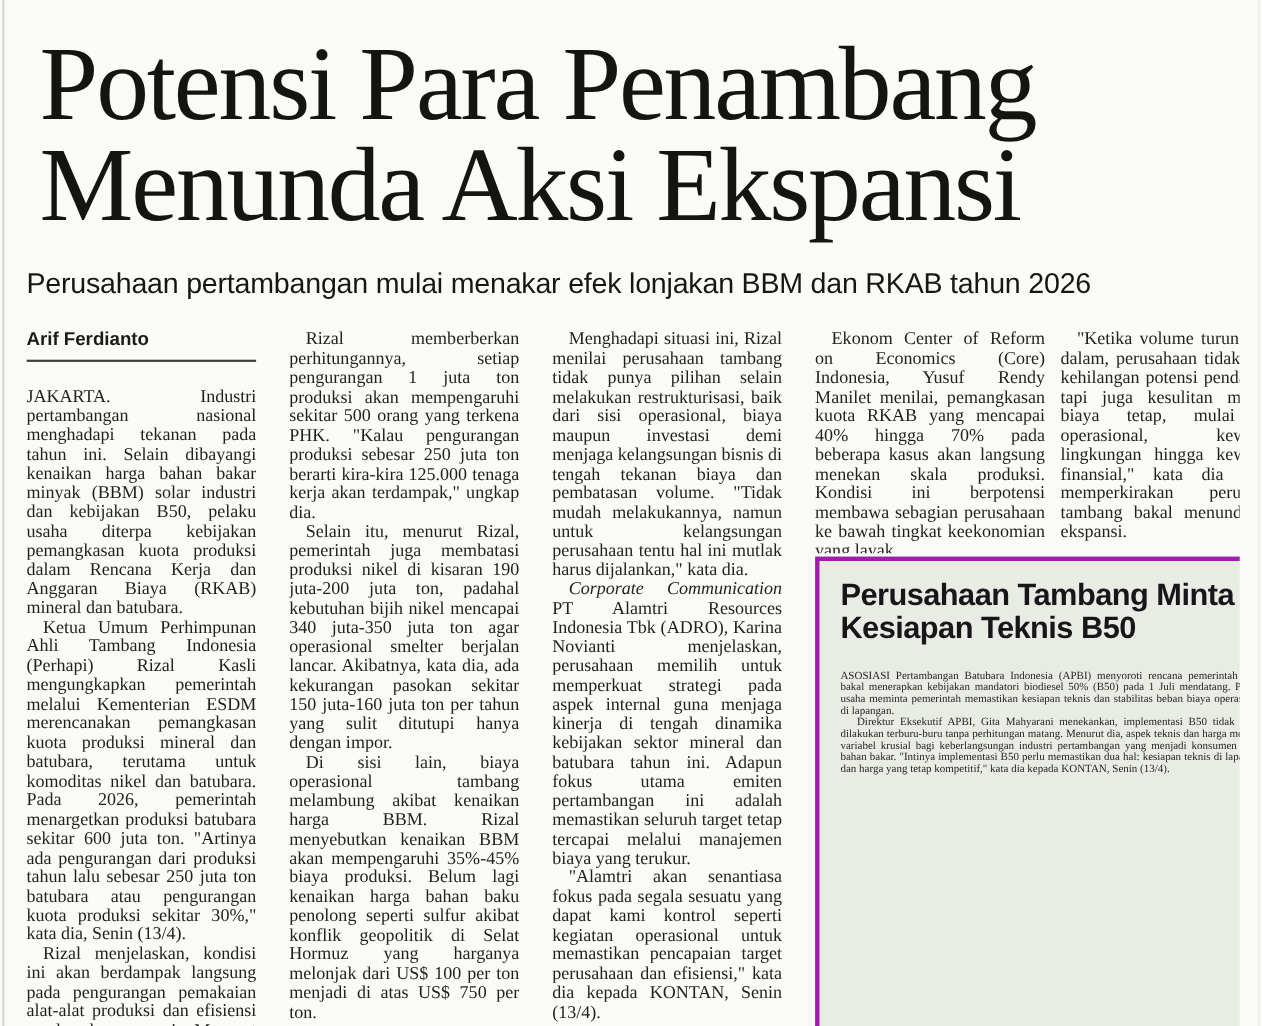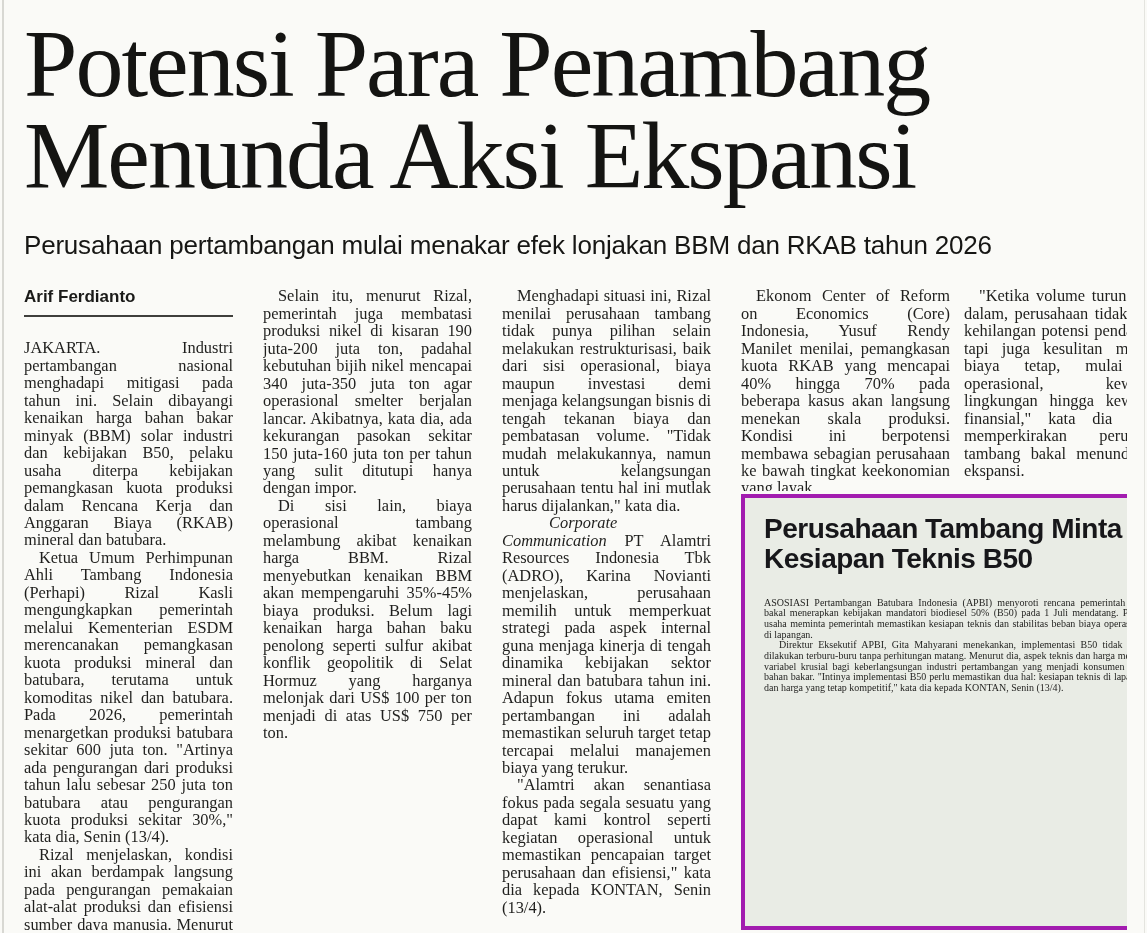--- a/index.html
+++ b/index.html
@@ -11,21 +11,21 @@
     font-family: "Liberation Serif", serif;
     color: #1d1d1b;
   }
   .page-edge { position: absolute; top: 0; bottom: 0; width: 2px; background: #d8d8d3; }
   .page-edge.left { left: 2px; }
   .page-edge.right { right: 2px; width: 1px; background: #e4e4df; }
 
   .page { padding: 18px 20px 0 24px; }
 
   .headline {
-    margin: 0;
+    margin: 12px;
     font-family: "Liberation Serif", serif;
     font-weight: 400;
     font-size: 96px;
     line-height: 0.96;
     letter-spacing: -2px;
     color: #141412;
     width: 1100px;
   }
   .subheadline {
     margin: 28px 0 18px 0;
@@ -63,21 +63,21 @@
   }
 
   p.body-text {
     margin: 0;
     font-size: 16.4px;
     line-height: 1.065;
     text-align: justify;
     color: #1f1f1d;
   }
   p.body-text.indent { text-indent: 15px; }
-  p.body-text em { font-style: italic; margin-left: 32px; }
+  p.body-text em { font-style: italic; }
 
   .right-region { flex: 0 0 432px; width: 432px; display: flex; flex-direction: column; }
   .right-cols { display: flex; gap: 14px; height: 204px; overflow: hidden; justify-content: space-between; }
   .right-cols .col { flex: 0 0 209px; }
 
   .endmark {
     display: inline-block;
     width: 10px; height: 10px;
     background: #84867f;
   }
@@ -113,26 +113,27 @@
 <div class="page">
 
   <h1 class="headline">Potensi Para Penambang Menunda Aksi Ekspansi</h1>
 
   <div class="subheadline">Perusahaan pertambangan mulai menakar efek lonjakan BBM dan RKAB tahun 2026</div>
 
   <div class="body-grid">
 
     <div class="col">
       <div class="byline">Arif Ferdianto</div>
-      <p class="body-text">JAKARTA. Industri pertambangan nasional menghadapi mitigasi pada tahun ini. Selain dibayangi kenaikan harga bahan bakar minyak (BBM) solar industri dan kebijakan B50, pelaku usaha diterpa kebijakan pemangkasan kuota produksi dalam Rencana Kerja dan Anggaran Biaya (RKAB) mineral dan batubara.</p>
+      <p class="body-text">JAKARTA. Industri pertambangan nasional menghadapi tekanan pada tahun ini. Selain dibayangi kenaikan harga bahan bakar minyak (BBM) solar industri dan kebijakan B50, pelaku usaha diterpa kebijakan pemangkasan kuota produksi dalam Rencana Kerja dan Anggaran Biaya (RKAB) mineral dan batubara.</p>
       <p class="body-text indent">Ketua Umum Perhimpunan Ahli Tambang Indonesia (Perhapi) Rizal Kasli mengungkapkan pemerintah melalui Kementerian ESDM merencanakan pemangkasan kuota produksi mineral dan batubara, terutama untuk komoditas nikel dan batubara. Pada 2026, pemerintah menargetkan produksi batubara sekitar 600 juta ton. "Artinya ada pengurangan dari produksi tahun lalu sebesar 250 juta ton batubara atau pengurangan kuota produksi sekitar 30%," kata dia, Senin (13/4).</p>
       <p class="body-text indent">Rizal menjelaskan, kondisi ini akan berdampak langsung pada pengurangan pemakaian alat-alat produksi dan efisiensi sumber daya manusia. Menurut dia, bagi perusahaan</p>
     </div>
 
     <div class="col">
+      <p class="body-text indent">Rizal memberberkan perhitungannya, setiap pengurangan 1 juta ton produksi akan mempengaruhi sekitar 500 orang yang terkena PHK. "Kalau pengurangan produksi sebesar 250 juta ton berarti kira-kira 125.000 tenaga kerja akan terdampak," ungkap dia.</p>
       <p class="body-text indent">Selain itu, menurut Rizal, pemerintah juga membatasi produksi nikel di kisaran 190 juta-200 juta ton, padahal kebutuhan bijih nikel mencapai 340 juta-350 juta ton agar operasional smelter berjalan lancar. Akibatnya, kata dia, ada kekurangan pasokan sekitar 150 juta-160 juta ton per tahun yang sulit ditutupi hanya dengan impor.</p>
       <p class="body-text indent">Di sisi lain, biaya operasional tambang melambung akibat kenaikan harga BBM. Rizal menyebutkan kenaikan BBM akan mempengaruhi 35%-45% biaya produksi. Belum lagi kenaikan harga bahan baku penolong seperti sulfur akibat konflik geopolitik di Selat Hormuz yang harganya melonjak dari US$ 100 per ton menjadi di atas US$ 750 per ton.</p>
     </div>
 
     <div class="col">
       <p class="body-text indent">Menghadapi situasi ini, Rizal menilai perusahaan tambang tidak punya pilihan selain melakukan restrukturisasi, baik dari sisi operasional, biaya maupun investasi demi menjaga kelangsungan bisnis di tengah tekanan biaya dan pembatasan volume. "Tidak mudah melakukannya, namun untuk kelangsungan perusahaan tentu hal ini mutlak harus dijalankan," kata dia.</p>
       <p class="body-text indent"><em>Corporate Communication</em><span> PT Alamtri Resources Indonesia Tbk (ADRO), Karina Novianti menjelaskan, perusahaan memilih untuk memperkuat strategi pada aspek internal guna menjaga kinerja di tengah dinamika kebijakan sektor mineral dan batubara tahun ini. Adapun fokus utama emiten pertambangan ini adalah memastikan seluruh target tetap tercapai melalui manajemen biaya yang terukur.</span></p>
       <p class="body-text indent">"Alamtri akan senantiasa fokus pada segala sesuatu yang dapat kami kontrol seperti kegiatan operasional untuk memastikan pencapaian target perusahaan dan efisiensi," kata dia kepada KONTAN, Senin (13/4).</p>
     </div>
 

